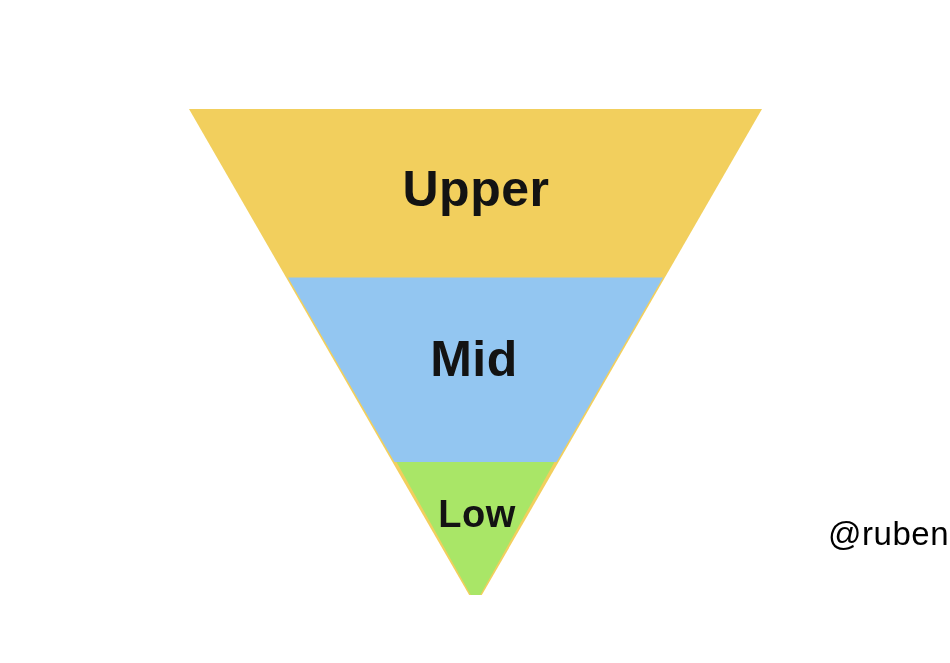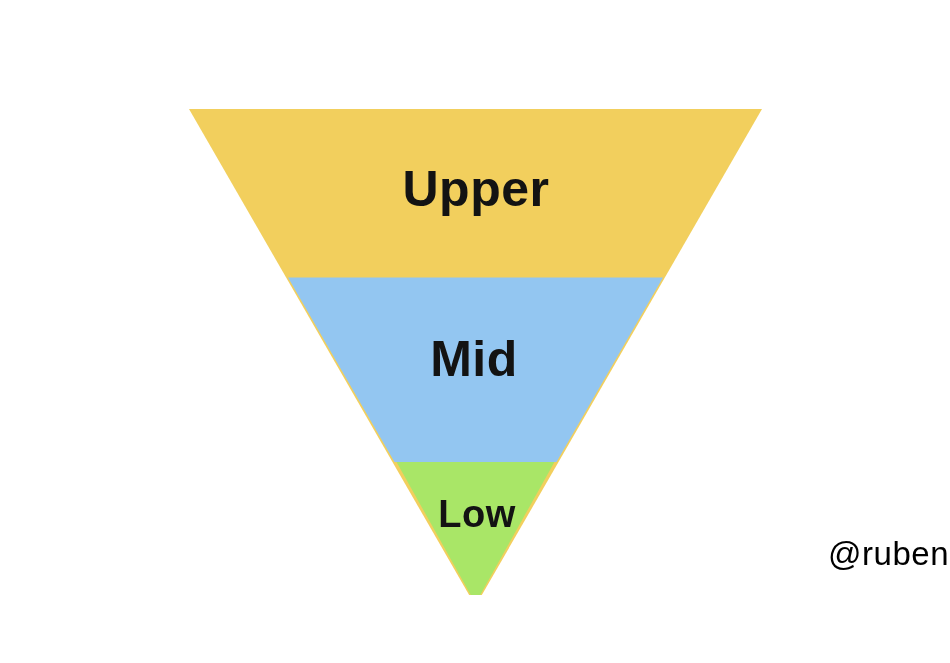--- a/index.html
+++ b/index.html
@@ -32,21 +32,21 @@
   }
   .funnel-label-big {
     font-size: 50px;
   }
   .funnel-label-small {
     font-size: 38px;
   }
   .credit {
     position: absolute;
     right: 37px;
-    bottom: 25px;
+    bottom: 45px;
     font-family: "Liberation Sans", sans-serif;
     font-weight: 400;
     font-size: 33px;
     line-height: 1;
     letter-spacing: 0.5px;
   }
 </style>
 </head>
 <body>
 

